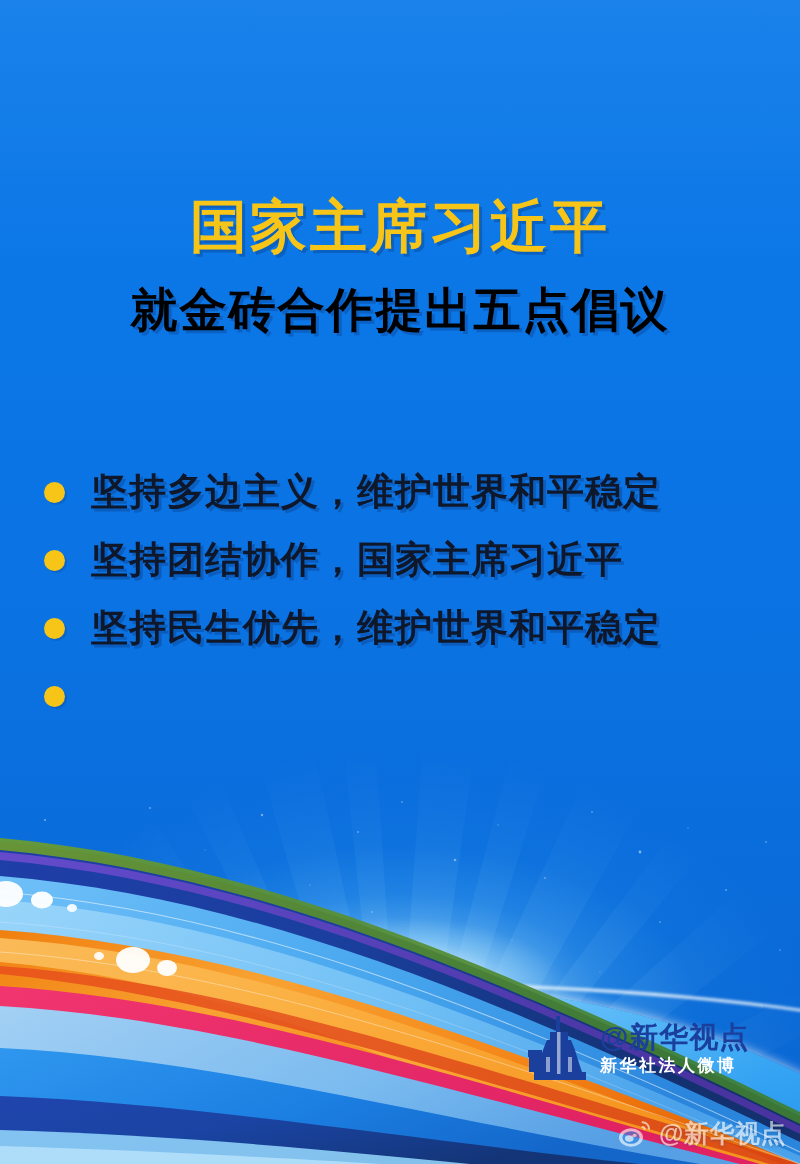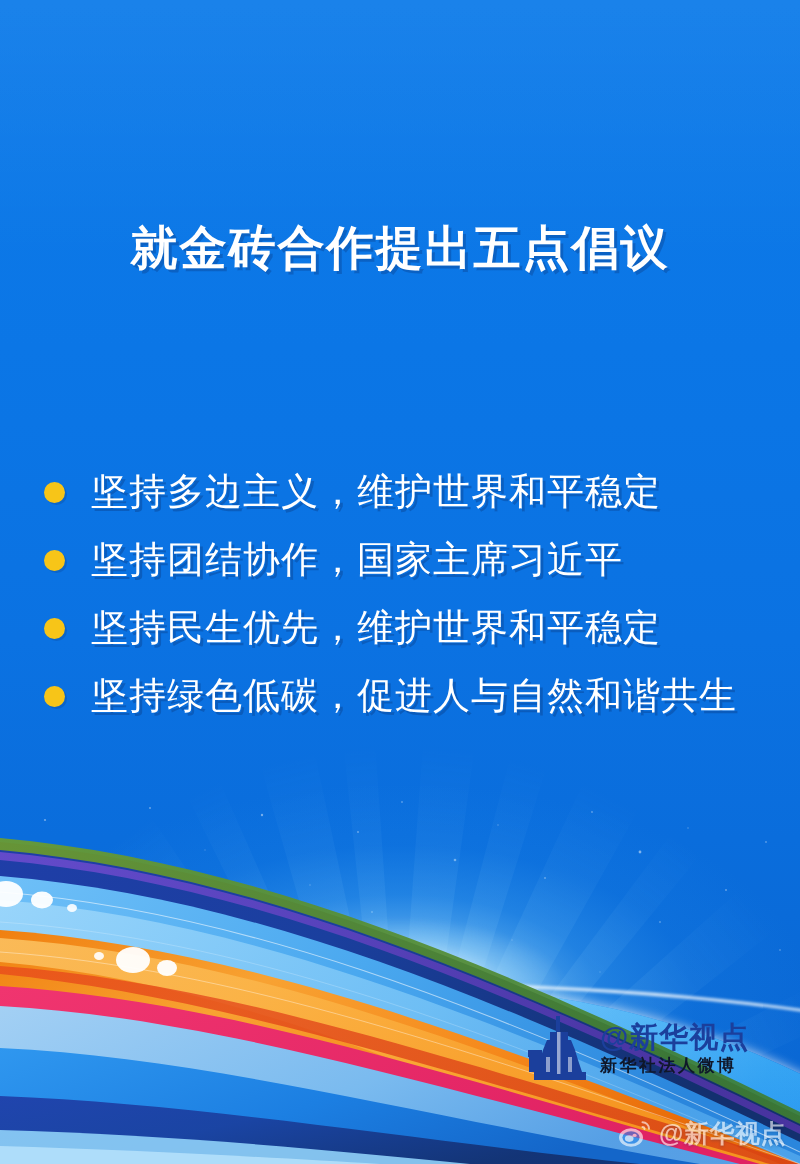--- a/index.html
+++ b/index.html
@@ -160,21 +160,21 @@
     font-size: 57px;
     font-weight: 700;
     letter-spacing: 3px;
     line-height: 1.08;
     text-shadow: 3px 3px 0 rgba(8,52,120,0.34);
     white-space: nowrap;
   }
 
   .title-line2 {
     margin-top: 26px;
-    color: #ffffff;
+    color: #000000;
     font-size: 47px;
     font-weight: 700;
     letter-spacing: 2px;
     line-height: 1.1;
     text-shadow: 3px 3px 0 rgba(8,52,120,0.32);
     white-space: nowrap;
   }
 
   .points {
     position: absolute;
@@ -193,23 +193,23 @@
     flex: 0 0 auto;
     width: 21px;
     height: 21px;
     border-radius: 50%;
     background: #f7c518;
     margin-right: 26px;
     box-shadow: 2px 2px 0 rgba(8,52,120,0.22);
   }
 
   .point-text {
-    color: #ffffff;
+    color: #0f172a;
     font-size: 37px;
-    font-weight: 400;
+    font-weight: 700;
     letter-spacing: 1px;
     white-space: nowrap;
     text-shadow: 3px 3px 0 rgba(8,52,120,0.34);
   }
 
   
   .logo {
     position: absolute;
     left: 528px;
     top: 1016px;
@@ -231,21 +231,21 @@
   .logo-main {
     color: #1b3f9c;
     font-size: 29px;
     font-weight: 700;
     letter-spacing: 1px;
     line-height: 1.05;
     white-space: nowrap;
   }
 
   .logo-sub {
-    color: #0f172a;
+    color: #ffffff;
     font-size: 17px;
     font-weight: 700;
     letter-spacing: 2.5px;
     line-height: 1.1;
     margin-top: 4px;
     white-space: nowrap;
   }
 
   
   .watermark {
@@ -454,39 +454,39 @@
       <ellipse cx="72" cy="74" rx="5" ry="4" opacity="0.9"></ellipse>
       <ellipse cx="133" cy="126" rx="17" ry="13" opacity="0.95"></ellipse>
       <ellipse cx="167" cy="134" rx="10" ry="8" opacity="0.95"></ellipse>
       <ellipse cx="99" cy="122" rx="5" ry="4" opacity="0.9"></ellipse>
     </g>
   </svg>
 
   <div class="content">
 
     <div class="title-block">
+      <div class="title-line1">国家主席习近平</div>
       <div class="title-line2">就金砖合作提出五点倡议</div>
     </div>
 
     <div class="points">
       <div class="point-row">
         <span class="point-dot"></span>
         <span class="point-text">坚持多边主义，维护世界和平稳定</span>
       </div>
       <div class="point-row">
         <span class="point-dot"></span>
         <span class="point-text">坚持团结协作，国家主席习近平</span>
       </div>
       <div class="point-row">
         <span class="point-dot"></span>
         <span class="point-text">坚持民生优先，维护世界和平稳定</span>
       </div>
       <div class="point-row">
         <span class="point-dot"></span>
-        <span class="point-text">坚持绿色低碳，促进人与自然和谐共生</span>
       </div>
     </div>
 
     <div class="logo">
       <svg class="logo-mark" width="62" height="66" viewBox="0 0 62 66">
         <g fill="#1b3f9c">
           <rect x="28" y="0" width="4" height="16"></rect>
           <path d="M22 16 L40 16 L40 24 L22 24 Z"></path>
           <path d="M19 24 L43 24 L47 34 L15 34 Z"></path>
           <path d="M15 34 L47 34 L50 44 L12 44 Z"></path>

